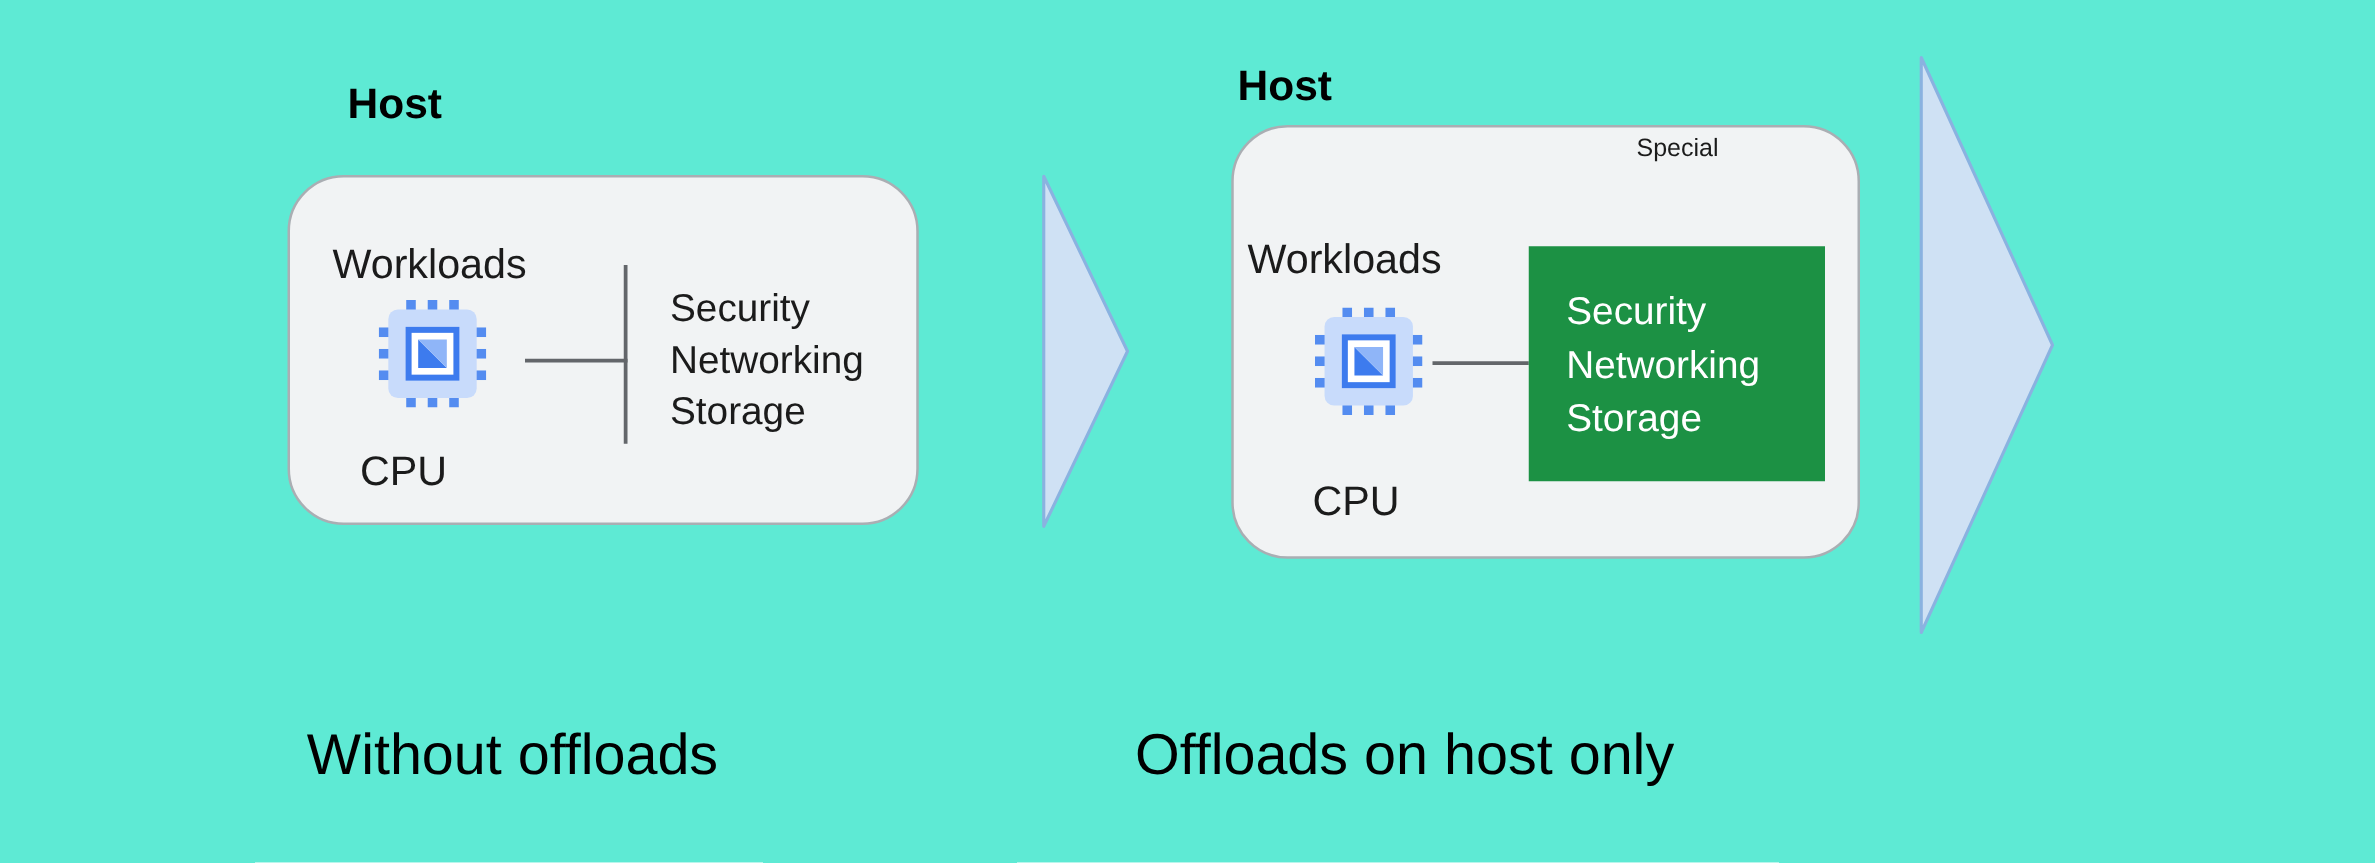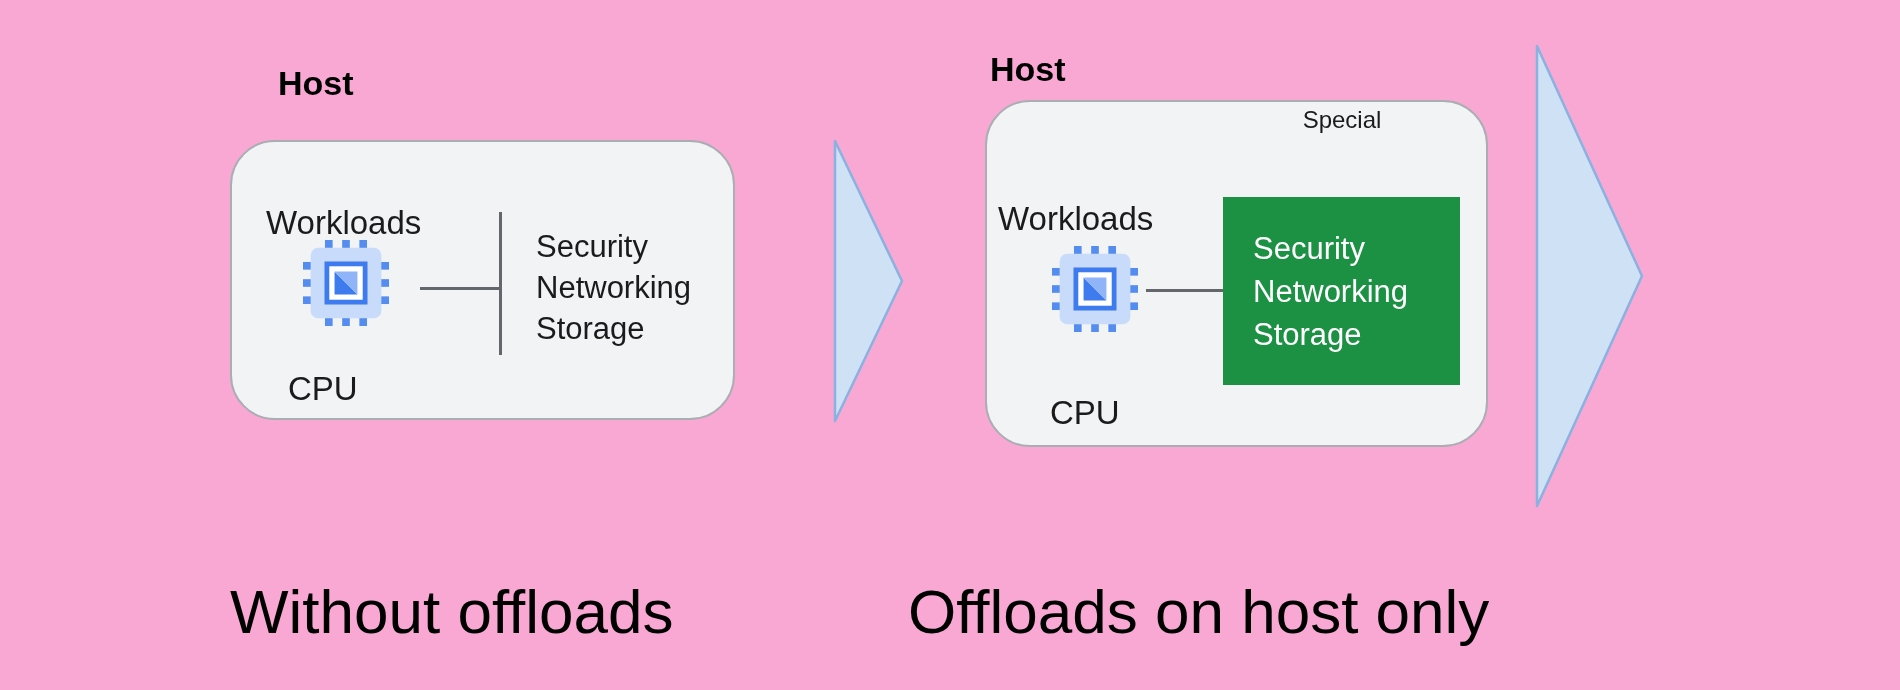--- a/index.html
+++ b/index.html
@@ -1,20 +1,20 @@
 <!DOCTYPE html>
 <html><head>
 <meta charset="utf-8">
 <style>
   html, body { margin: 0; padding: 0; background: #ffffff; }
   #canvas {
     position: relative;
     width: 1900px;
     height: 690px;
-    background: #f9a8d4;
+    background: #5eead4;
     font-family: "Liberation Sans", sans-serif;
     color: #1b1b1b;
     overflow: hidden;
   }
   .abs { position: absolute; }
   .host-label {
     font-size: 34px;
     font-weight: bold;
     color: #000000;
     white-space: nowrap;
@@ -22,49 +22,48 @@
   .host-box {
     background: #f1f3f4;
     border: 2px solid #aaaeb3;
     border-radius: 45px;
     box-sizing: border-box;
   }
   .diagram-text {
     font-size: 33px;
     color: #1b1b1b;
     white-space: nowrap;
-    margin-top: 12px;
   }
   .offload-list {
     font-size: 31px;
     line-height: 41px;
     color: #1b1b1b;
     white-space: nowrap;
   }
   .special-hw-label {
-    font-size: 24px;
+    font-size: 20px;
     line-height: 47px;
     text-align: center;
     color: #1b1b1b;
     white-space: nowrap;
   }
   .green-box {
     background: #1c9144;
   }
   .green-box-text {
     padding: 30px 0 0 30px;
     font-size: 31px;
     line-height: 43px;
     color: #ffffff;
     white-space: nowrap;
   }
   .connector-h { background: #63666a; height: 3px; }
   .connector-v { background: #63666a; width: 3px; }
   .caption {
-    font-size: 62px;
+    font-size: 46px;
     color: #000000;
     text-align: center;
     white-space: nowrap;
   }
 </style>
 </head>
 <body>
 
 <div id="canvas">
 

